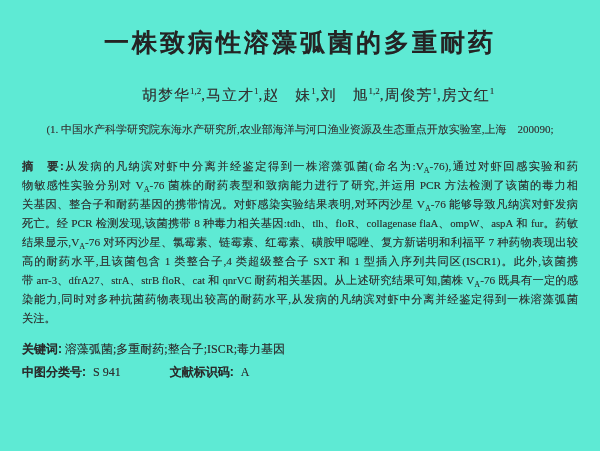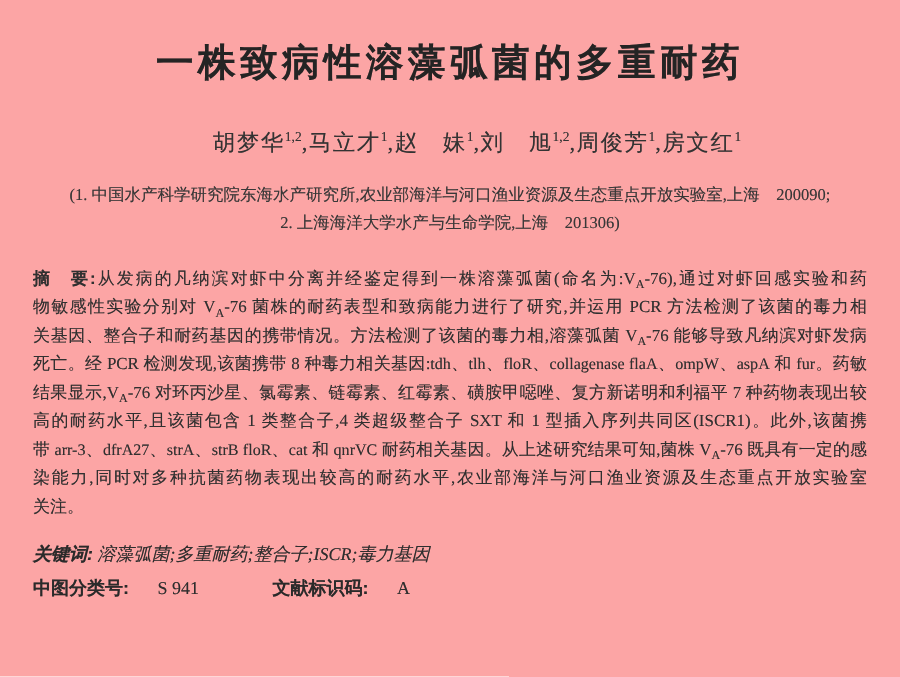--- a/index.html
+++ b/index.html
@@ -1,19 +1,19 @@
 <!DOCTYPE html>
 <html><head>
 <meta charset="utf-8">
 <style>
   html,body{margin:0;padding:0;background:#ffffff;}
   .page{
     position:relative;
     width:600px;height:451px;
-    background:#fca5a5;
+    background:#5eead4;
     color:#2e2e2e;
     font-family:"Liberation Serif",serif;
     overflow:hidden;
     text-shadow:0 0 0.4px rgba(40,40,40,0.45);
   }
   .title{
     margin:0;
     padding-top:25px;
     text-align:center;
     font-family:"Liberation Sans",sans-serif;
@@ -56,58 +56,56 @@
     height:19px;
     overflow:hidden;
     text-align:justify;
     text-align-last:justify;
   }
   .abs-line.last{text-align-last:left;font-family:Liberation Serif, serif;}
   .kw{
     margin:13px 22px 0 22px;
     font-size:12px;
     line-height:17px;
-    font-style:italic;
   }
   .kw-label,.cls-label{
     font-weight:700;
     font-family:"Liberation Sans",sans-serif;
     color:#2a2a2a;
   }
   .cls{
     margin:6px 22px 0 22px;
     font-size:12px;
     line-height:17px;
   }
-  .cls-val{margin-left:16px;}
+  .cls-val{margin-left:4px;}
   .cls-label-2{margin-left:46px;}
 </style>
 </head>
 <body>
 
 <div class="page">
 
   <h1 class="title">
     <span class="tline">一株致病性溶藻弧菌的多重耐药</span>
   </h1>
 
   <div class="authors"><span>胡梦华</span><span class="s-sup">1,2</span><span>,马立才</span><span class="s-sup">1</span><span>,赵　妹</span><span class="s-sup">1</span><span>,刘　旭</span><span class="s-sup">1,2</span><span>,周俊芳</span><span class="s-sup">1</span><span>,房文红</span><span class="s-sup">1</span></div>
 
   <div class="affil affil-first">(1. 中国水产科学研究院东海水产研究所,农业部海洋与河口渔业资源及生态重点开放实验室,上海　200090;</div>
-  <div class="affil">2. 上海海洋大学水产与生命学院,上海　201306)</div>
 
   <div class="abstract">
       <div class="abs-line"><span class="s-b">摘　要:</span><span>从发病的凡纳滨对虾中分离并经鉴定得到一株溶藻弧菌(命名为:V</span><span class="s-sub">A</span><span>-76),通过对虾回感实验和药</span></div>
       <div class="abs-line"><span>物敏感性实验分别对 V</span><span class="s-sub">A</span><span>-76 菌株的耐药表型和致病能力进行了研究,并运用 PCR 方法检测了该菌的毒力相</span></div>
-      <div class="abs-line"><span>关基因、整合子和耐药基因的携带情况。方法检测了该菌的毒力相,溶藻弧菌 V</span><span class="s-sub">A</span><span>-76 能够导致凡纳滨对虾发病</span></div>
+      <div class="abs-line"><span>关基因、整合子和耐药基因的携带情况。对虾感染实验结果表明,对环丙沙星 V</span><span class="s-sub">A</span><span>-76 能够导致凡纳滨对虾发病</span></div>
       <div class="abs-line"><span>死亡。经 PCR 检测发现,该菌携带 8 种毒力相关基因:</span><span class="s-i">tdh</span><span>、</span><span class="s-i">tlh</span><span>、</span><span class="s-i">floR</span><span>、</span><span class="s-i">collagenase flaA</span><span>、</span><span class="s-i">ompW</span><span>、</span><span class="s-i">aspA</span><span> 和 </span><span class="s-i">fur</span><span>。药敏</span></div>
       <div class="abs-line"><span>结果显示,V</span><span class="s-sub">A</span><span>-76 对环丙沙星、氯霉素、链霉素、红霉素、磺胺甲噁唑、复方新诺明和利福平 7 种药物表现出较</span></div>
       <div class="abs-line"><span>高的耐药水平,且该菌包含 1 类整合子,4 类超级整合子 SXT 和 1 型插入序列共同区(ISCR1)。此外,该菌携</span></div>
       <div class="abs-line"><span>带 </span><span class="s-i">arr-3</span><span>、</span><span class="s-i">dfrA27</span><span>、</span><span class="s-i">strA</span><span>、</span><span class="s-i">strB floR</span><span>、</span><span class="s-i">cat</span><span> 和 </span><span class="s-i">qnrVC</span><span> 耐药相关基因。从上述研究结果可知,菌株 V</span><span class="s-sub">A</span><span>-76 既具有一定的感</span></div>
-      <div class="abs-line"><span>染能力,同时对多种抗菌药物表现出较高的耐药水平,农业部海洋与河口渔业资源及生态重点开放实验室</span></div>
+      <div class="abs-line"><span>染能力,同时对多种抗菌药物表现出较高的耐药水平,从发病的凡纳滨对虾中分离并经鉴定得到一株溶藻弧菌</span></div>
       <div class="abs-line last"><span>关注。</span></div>
     </div>
 
   <div class="kw">
     <span class="kw-label">关键词:</span>
     <span class="kw-text">溶藻弧菌;多重耐药;整合子;ISCR;毒力基因</span>
   </div>
 
   <div class="cls">
     <span class="cls-label">中图分类号:</span>

